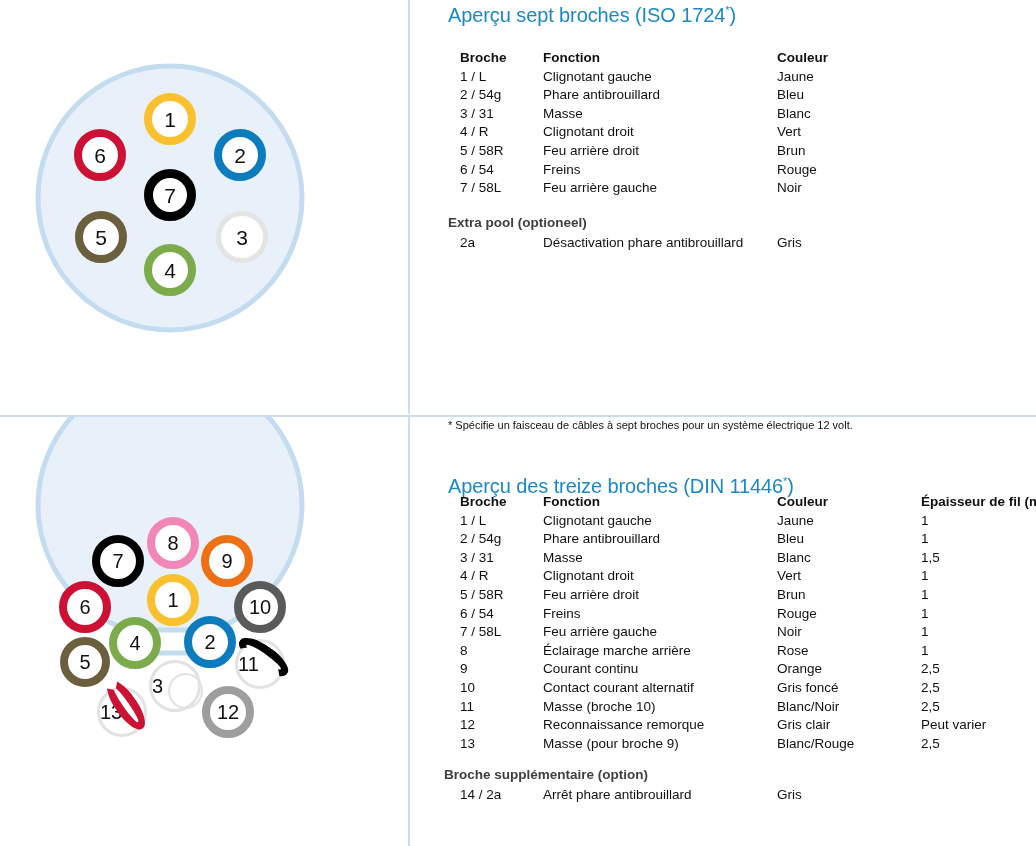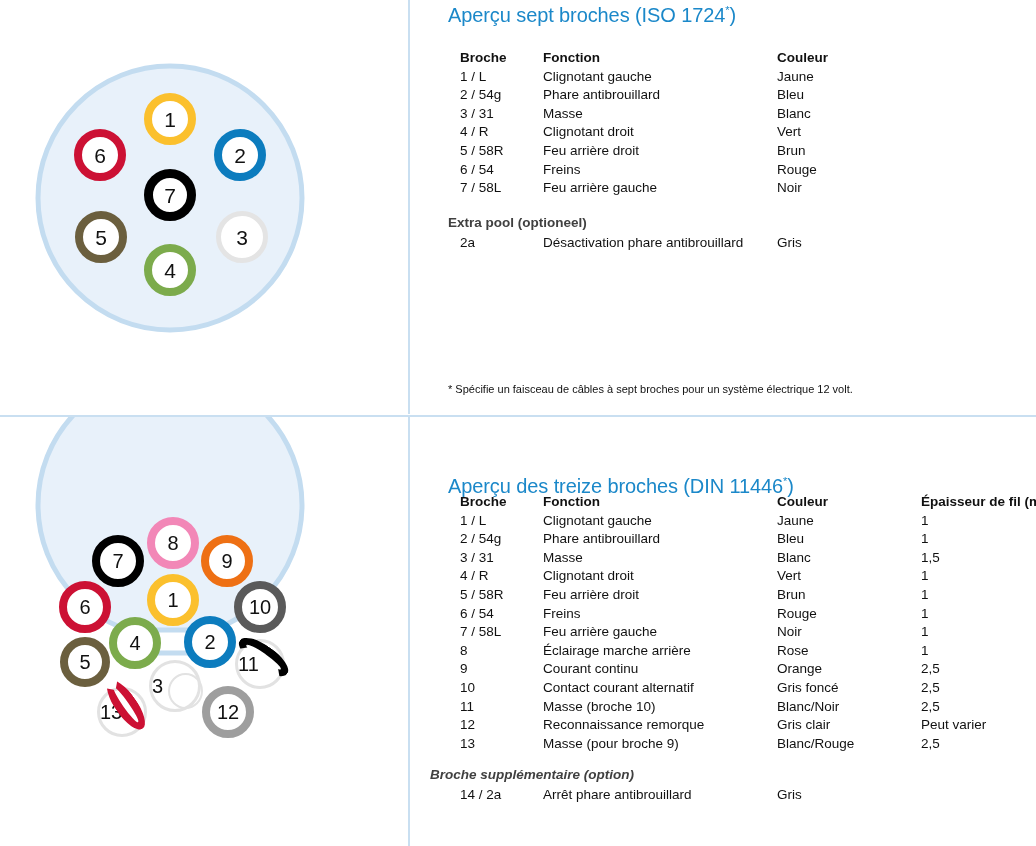--- a/index.html
+++ b/index.html
@@ -50,21 +50,21 @@
   .c-fn{left:95px;}
   .c-col{left:329px;}
   .c-wire{left:440px;padding-left:33px;}
 
   .subhead{
     position:absolute;font-size:13.5px;font-weight:bold;color:#404040;
     white-space:nowrap;
   }
 
   .footnote{
-    position:absolute;font-size:11px;color:#111;white-space:nowrap;
+    position:absolute;font-size:11px;color:#111;white-space:nowrap;margin-top:36px;
   }
 
   
   .connector{position:absolute;}
   .pin{
     position:absolute;border-radius:50%;
     box-sizing:border-box;
     display:flex;align-items:center;justify-content:center;
     background:#ffffff;
     font-weight:normal;
@@ -343,21 +343,21 @@
           <div class="c c-wire">Peut varier</div>
         </div>
         <div class="trow">
           <div class="c c-pin">13</div>
           <div class="c c-fn">Masse (pour broche 9)</div>
           <div class="c c-col">Blanc/Rouge</div>
           <div class="c c-wire">2,5</div>
         </div>
       </div>
 
-      <div class="subhead" style="left:0;top:350px;font-style:italic;">Broche supplémentaire (option)</div>
+      <div class="subhead" style="left:14px;top:350px;">Broche supplémentaire (option)</div>
 
       <div class="tbl" style="left:18px;top:369px;">
         <div class="trow">
           <div class="c c-pin">14 / 2a</div>
           <div class="c c-fn">Arrêt phare antibrouillard</div>
           <div class="c c-col">Gris</div>
         </div>
       </div>
 
     </div>

